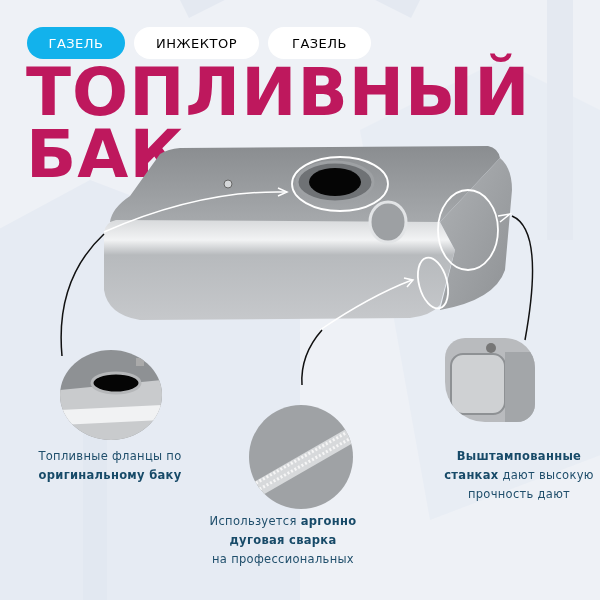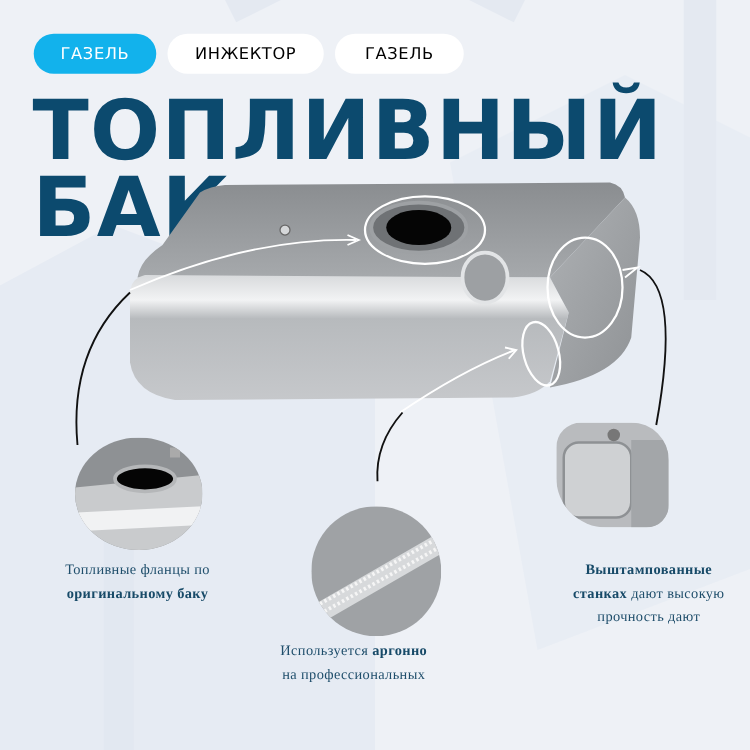--- a/index.html
+++ b/index.html
@@ -2,23 +2,23 @@
 <html><head>
 <meta charset="utf-8">
 <style>
   html, body { margin:0; padding:0; }
   body { width:600px; height:600px; overflow:hidden; background:#eef1f6; font-family:"DejaVu Sans", sans-serif; }
   .stage { position:relative; width:600px; height:600px; overflow:hidden; background:#eef1f6; }
   .bg-shape { position:absolute; }
   .tabs { position:absolute; left:27px; top:27px; display:flex; gap:9px; z-index:5; }
   .tab { height:32px; border-radius:16px; display:flex; align-items:center; justify-content:center; font-size:13px; letter-spacing:0.5px; color:#000000; background:#ffffff; }
   .tab.active { background:#12b2ec; color:#ffffff; }
-  .title { position:absolute; left:26px; top:74px; font-family:"DejaVu Sans", sans-serif; font-weight:bold; font-size:66px; line-height:62px; color:#0c4a6e; letter-spacing:1px; z-index:1; }
+  .title { position:absolute; left:26px; top:62px; font-family:"DejaVu Sans", sans-serif; font-weight:bold; font-size:66px; line-height:62px; color:#be185d; letter-spacing:1px; z-index:1; }
   .tank { position:absolute; z-index:3; }
-  .caption { position:absolute; text-align:center; font-size:11.5px; line-height:19px; color:#1f4e6b; letter-spacing:0.3px; z-index:4;font-family:Liberation Serif, serif; }
+  .caption { position:absolute; text-align:center; font-size:11.5px; line-height:19px; color:#1f4e6b; letter-spacing:0.3px; z-index:4; }
   .caption b { color:#174a68; }
   .circle { position:absolute; border-radius:50%; overflow:hidden; z-index:3; }
 </style>
 </head>
 <body>
 
 <div class="stage">
 
   <svg class="bg-shape" width="600" height="600" style="left:0;top:0;z-index:0">
     <path d="M-40 250 L90 180 L300 260 L300 620 L-40 620 Z" fill="#e6ebf3"></path>
@@ -112,20 +112,21 @@
     </svg>
   </div>
 
   <div class="caption" style="left:22px;top:447px;width:176px">
     <div>Топливные фланцы по</div>
     <div><b>оригинальному баку</b></div>
   </div>
 
   <div class="caption" style="left:188px;top:512px;width:190px">
     <div><span>Используется </span><b>аргонно</b></div>
+    <div><b>дуговая сварка</b></div>
     <div>на профессиональных</div>
   </div>
 
   <div class="caption" style="left:424px;top:447px;width:190px">
     <div><b>Выштампованные</b></div>
     <div><b>станках</b><span> дают высокую</span></div>
     <div>прочность дают</div>
   </div>
 
 </div>

